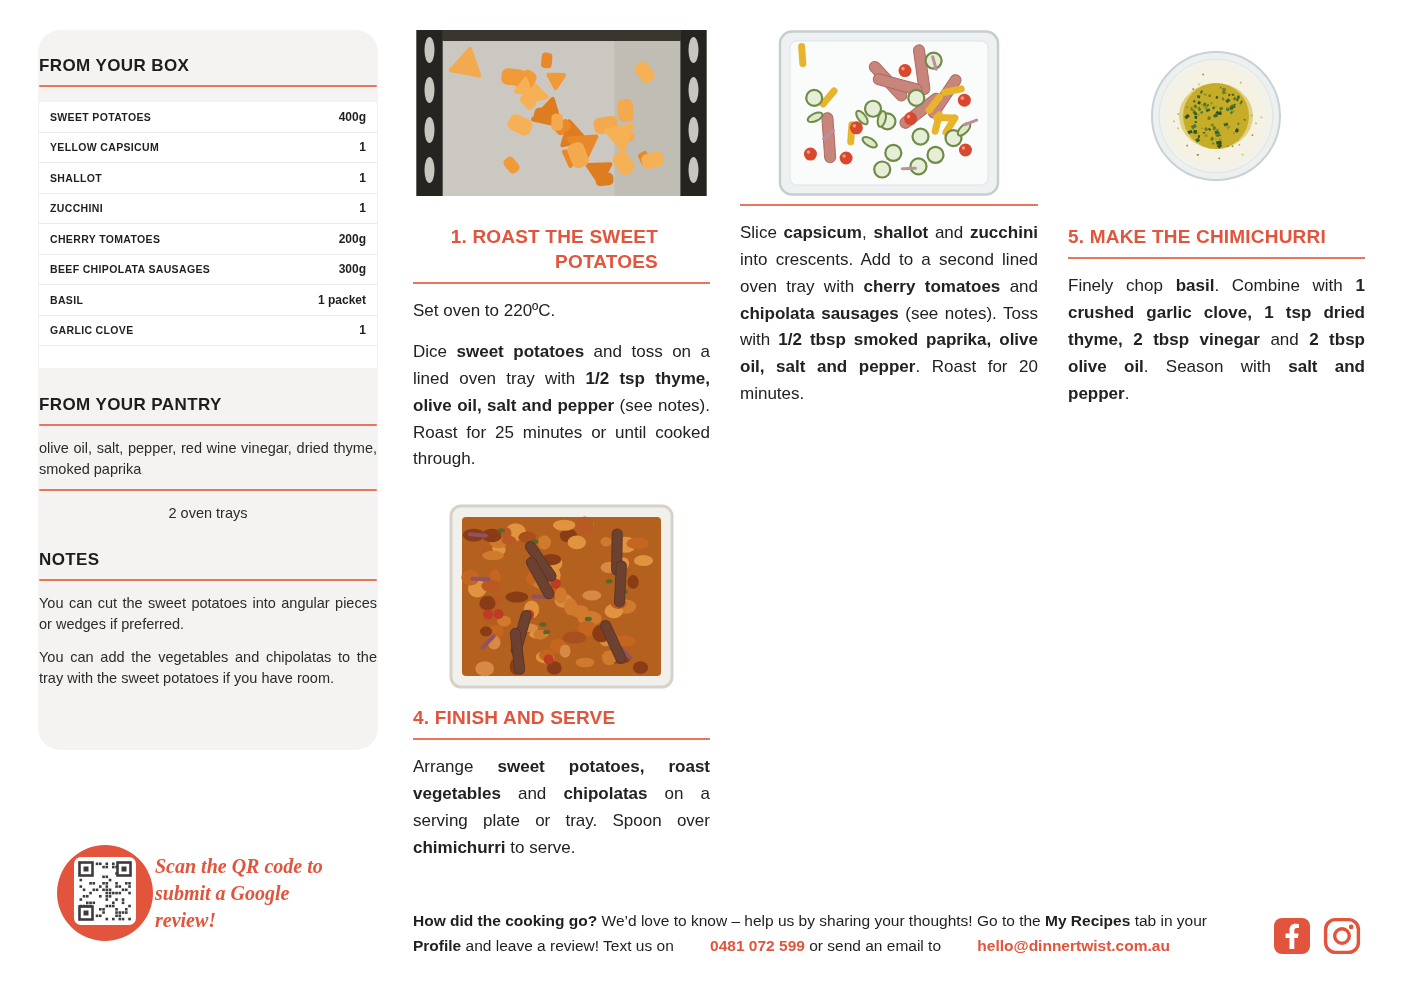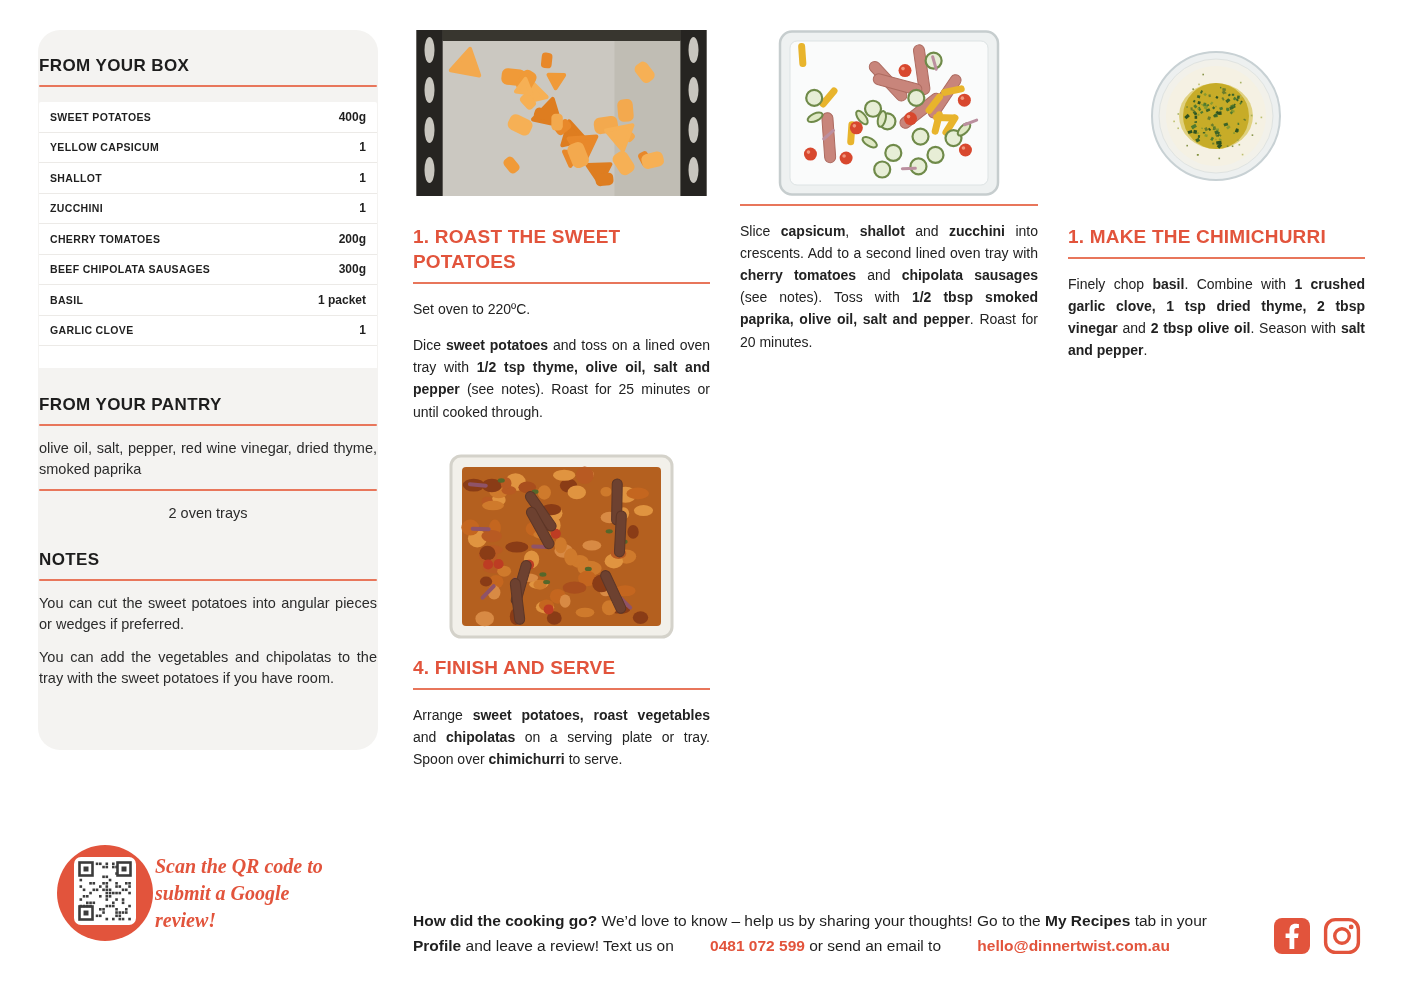--- a/index.html
+++ b/index.html
@@ -30,24 +30,24 @@
             color:var(--accent); font-family:"Liberation Serif", cursive, serif; }
 
   
   .col{ position:absolute; top:30px; width:297px; }
   #col1{ left:413px; } #col2{ left:740px; width:298px; } #col3{ left:1068px; }
   .photo{ display:block; width:100%; height:166px; }
   .photo4wrap{ margin-top:31px; display:flex; justify-content:center; }
   #photo4{ width:225px; height:185px; display:block; }
   .step-title{ margin-top:28px; font-size:19px; font-weight:700; letter-spacing:.2px;
                line-height:1.32; color:var(--accent); }
-  .step-title.w2{ max-width:245px; }
+  .step-title.w2{ max-width:245px;text-align:right; }
   .step-title.mt16{ margin-top:16px; }
   .step-rule{ height:2px; background:var(--rule); margin-top:8px; }
-  .body-p{ margin-top:14px; font-size:14px; line-height:1.58; text-align:justify; color:#222; }
+  .body-p{ margin-top:14px; font-size:17px; line-height:1.58; text-align:justify; color:#222; }
   .seg-b{ font-weight:700; }
   .seg-a{ color:var(--accent);margin-left:32px; }
 
   
   .footer{ position:absolute; left:413px; top:908px; width:843px;
            font-size:15.5px; line-height:1.62; color:var(--ink); }
   .social{ position:absolute; left:1274px; top:917px; display:flex; gap:13px; align-items:center; }
   .social svg{ display:block; cursor:pointer; }
 </style>
 </head>
@@ -535,21 +535,21 @@
       <rect x="124.362441419249" y="58.35211425240996" width="1.6" height="1.6" fill="#74842e" opacity="0.85"></rect>
       <rect x="129.28293058058773" y="123.99077727734567" width="1.6" height="1.6" fill="#9aa84f" opacity="0.85"></rect>
       <rect x="128.828290254992" y="124.07757092220231" width="1.6" height="1.6" fill="#74842e" opacity="0.85"></rect>
       <rect x="171.94401547725928" y="51.79229064950806" width="1.6" height="1.6" fill="#9aa84f" opacity="0.85"></rect>
       <rect x="150.44187628184687" y="127.62170193083034" width="1.6" height="1.6" fill="#74842e" opacity="0.85"></rect>
       <rect x="192.5754171083703" y="86.60637660422255" width="1.6" height="1.6" fill="#b3b75a" opacity="0.85"></rect>
       <rect x="105.30029947366513" y="90.60451681472034" width="1.6" height="1.6" fill="#b3b75a" opacity="0.85"></rect>
       <rect x="168.97346442211946" y="109.27112273332219" width="1.6" height="1.6" fill="#9aa84f" opacity="0.85"></rect>
       <rect x="118.27466053480606" y="76.22447317776233" width="1.6" height="1.6" fill="#74842e" opacity="0.85"></rect>
     </svg>
-  <h3 class="step-title">1. MAKE THE CHIMICHURRI</h3>
+  <h3 class="step-title">5. MAKE THE CHIMICHURRI</h3>
   <div class="step-rule"></div>
   <p class="body-p"><span>Finely chop </span><span class="seg-b">basil</span><span>. Combine with </span><span class="seg-b">1 crushed garlic clove, 1 tsp dried thyme, 2 tbsp vinegar</span><span> and </span><span class="seg-b">2 tbsp olive oil</span><span>. Season with </span><span class="seg-b">salt and pepper</span><span>.</span></p>
 </section>
 
 <p class="footer"><span class="seg-b">How did the cooking go?</span><span> We’d love to know – help us by sharing your thoughts! Go to the </span><span class="seg-b">My Recipes</span><span> tab in your </span><span class="seg-b">Profile</span><span> and leave a review! Text us on </span><span class="seg-b seg-a">0481 072 599</span><span> or send an email to </span><span class="seg-b seg-a">hello@dinnertwist.com.au</span></p>
 
 <div class="social">
   <svg width="36" height="36" viewBox="0 0 36 36">
     <rect x="0" y="0" width="36" height="36" rx="8" fill="#E2543C"></rect>
     <path fill="#fff" d="M23.9 19.9l.7-4.5h-4.3v-2.9c0-1.3.6-2.5 2.6-2.5h2V6.1s-1.8-.3-3.5-.3c-3.6 0-5.9 2.2-5.9 6.1v3.5h-3.9v4.5h3.9v11h4.8v-11h3.6z"></path>

